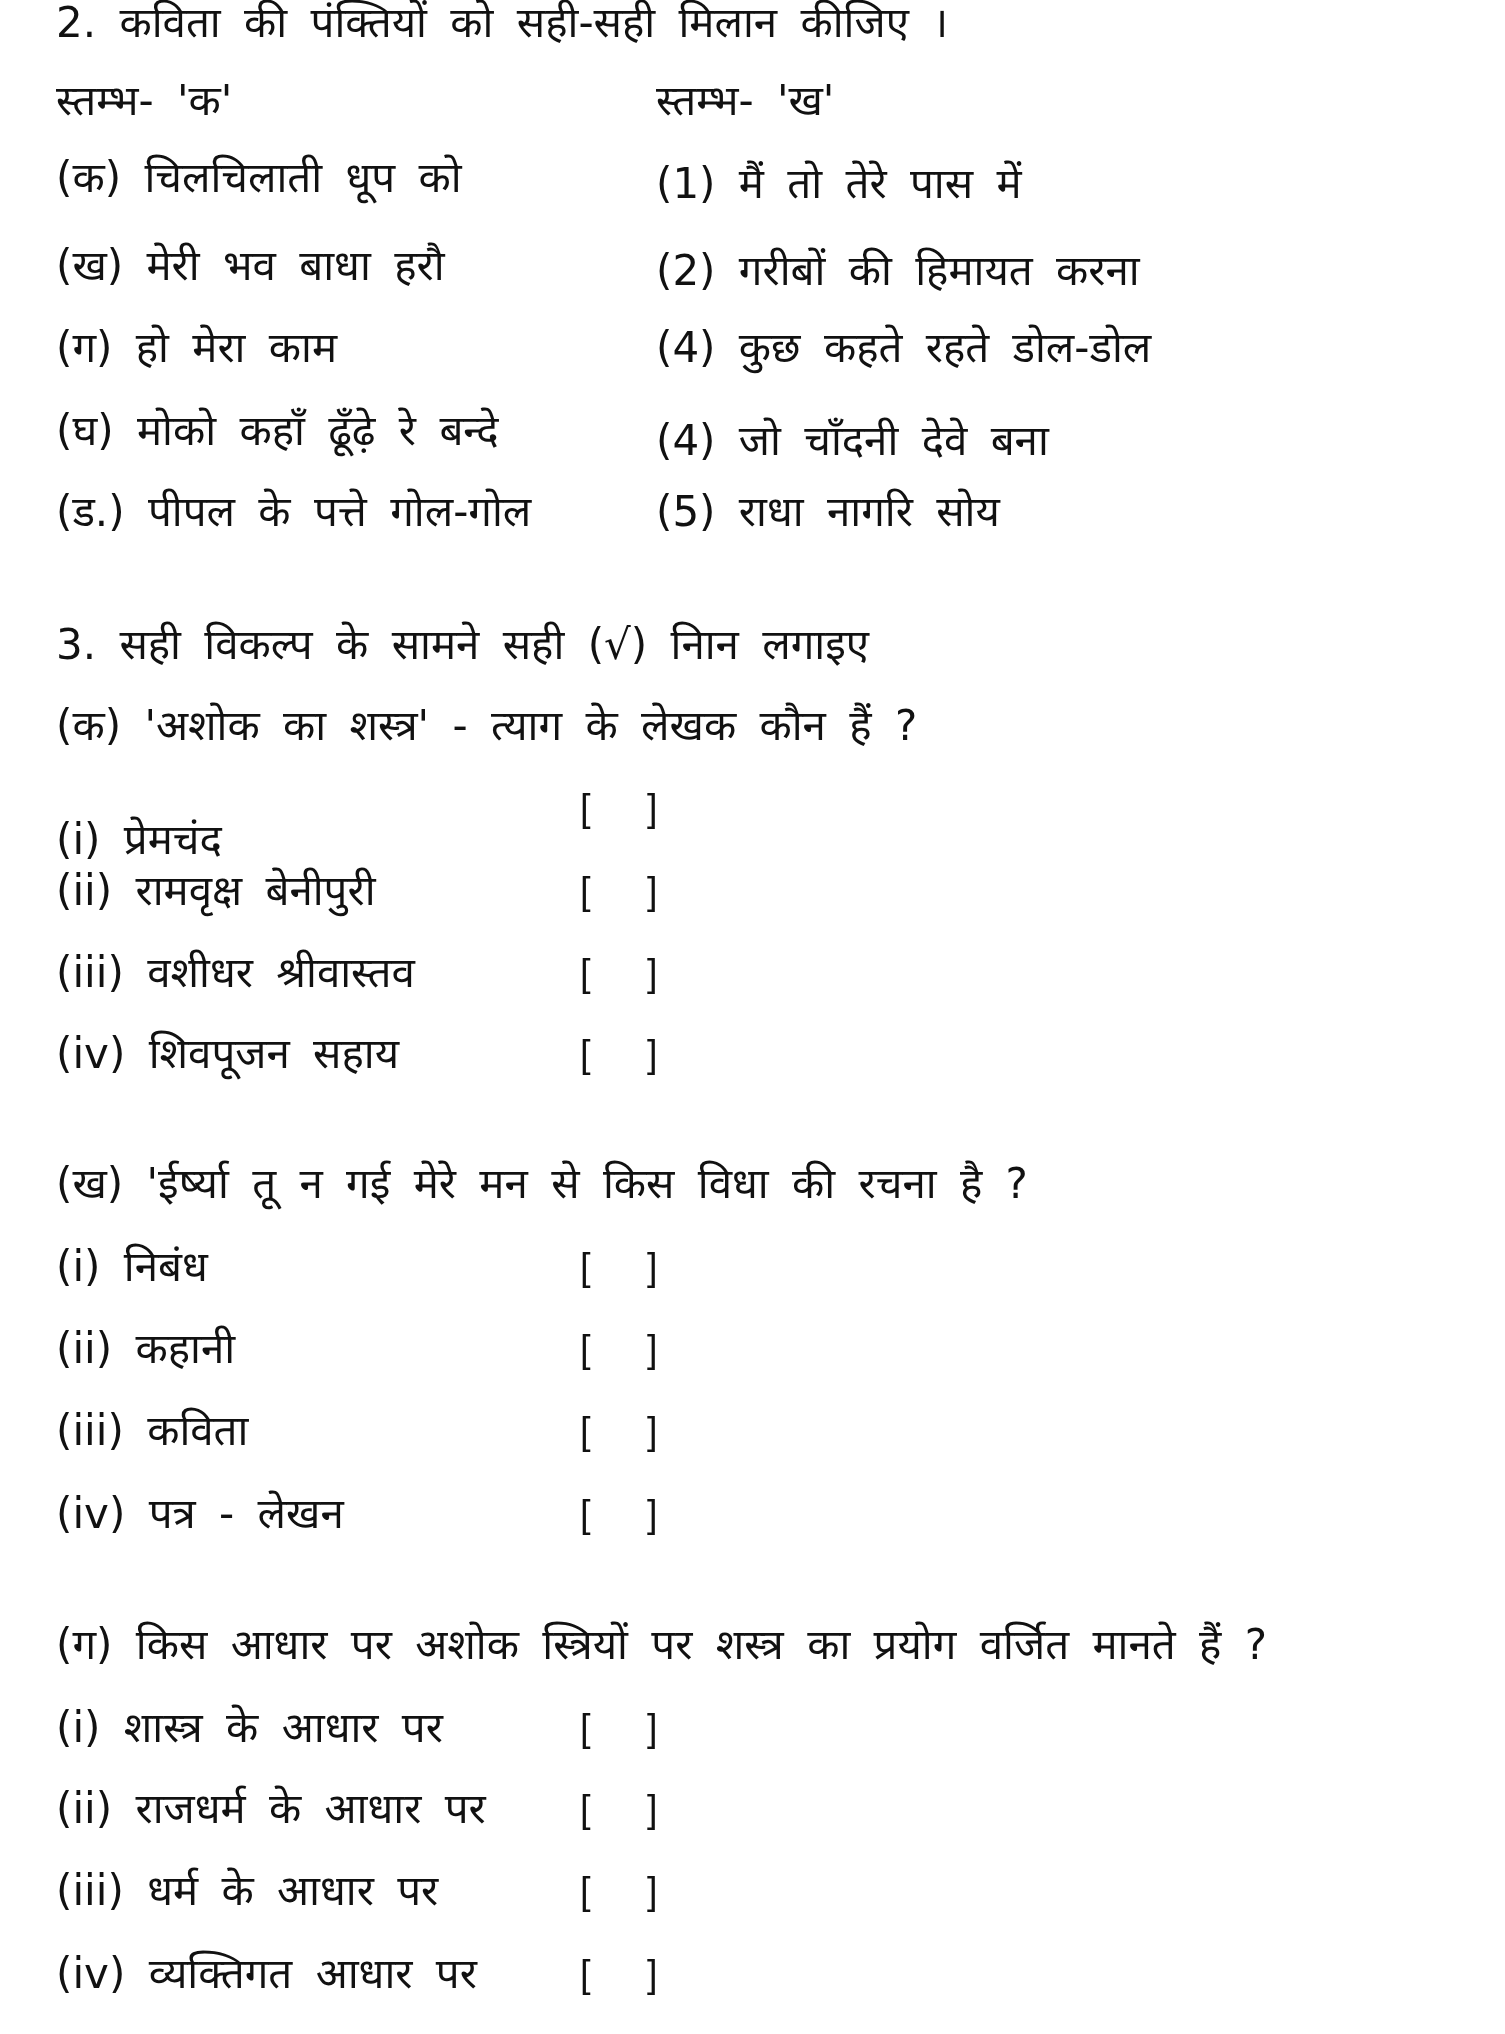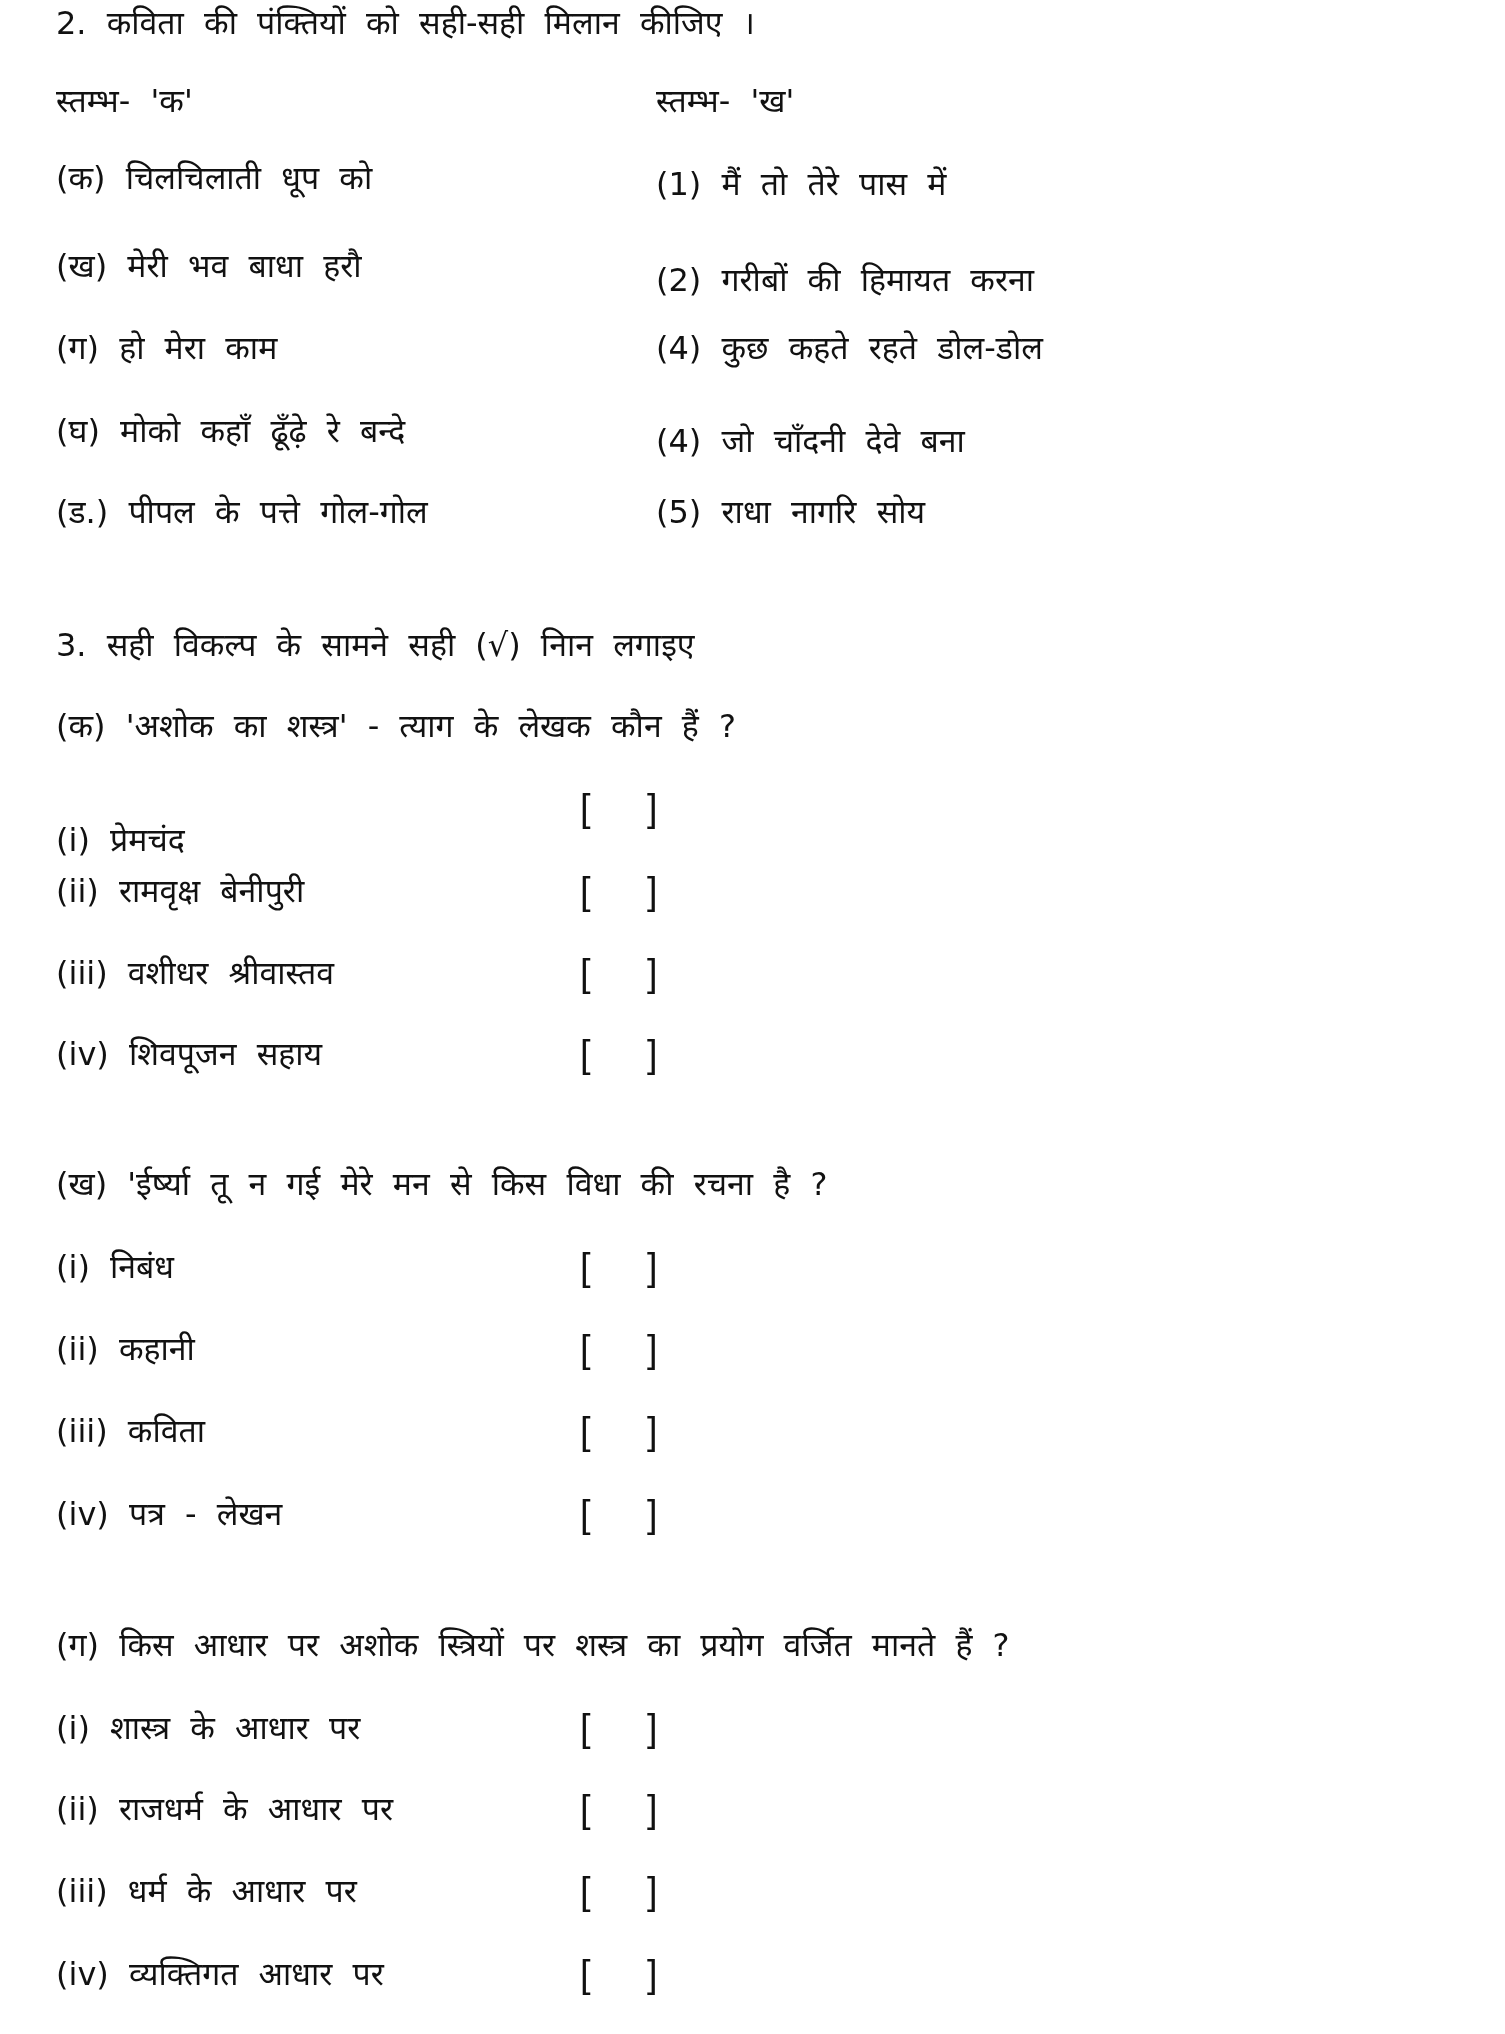--- a/index.html
+++ b/index.html
@@ -2,21 +2,21 @@
 <html><head>
 <meta charset="utf-8">
 <style>
   html, body { margin: 0; padding: 0; background: #ffffff; }
   body {
     width: 1505px; height: 2034px; position: relative; overflow: hidden;
     font-family: "DejaVu Sans", "Liberation Sans", sans-serif;
     color: #111111;
   }
   .line {
-    position: absolute; left: 56px; font-size: 32px; line-height: 48px;
+    position: absolute; left: 56px; font-size: 42px; line-height: 48px;
     white-space: nowrap; transform: translateY(-24px); word-spacing: 10px;
   }
   .right { left: 656px; }
   .bracket {
     position: absolute; font-size: 38px; line-height: 48px;
     transform: translateY(-24px); white-space: pre;
     font-family: "Liberation Sans", "DejaVu Sans", sans-serif;
   }
   .br-open { left: 580px; }
   .br-close { left: 647px; }
@@ -24,21 +24,21 @@
 </head>
 <body>
 
 <div class="line" style="top:23px">2. कविता की पंक्तियों को सही-सही मिलान कीजिए ।</div>
 <div class="line" style="top:101px">स्तम्भ- 'क'</div>
 <div class="line right" style="top:101px">स्तम्भ- 'ख'</div>
 
 <div class="line" style="top:178px">(क) चिलचिलाती धूप को</div>
 <div class="line right" style="top:184px">(1) मैं तो तेरे पास में</div>
 <div class="line" style="top:266px">(ख) मेरी भव बाधा हरौ</div>
-<div class="line right" style="top:280px">(2) गरीबों की हिमायत करना</div>
+<div class="line right" style="top:271px">(2) गरीबों की हिमायत करना</div>
 <div class="line" style="top:348px">(ग) हो मेरा काम</div>
 <div class="line right" style="top:348px">(4) कुछ कहते रहते डोल-डोल</div>
 <div class="line" style="top:431px">(घ) मोको कहाँ ढूँढ़े रे बन्दे</div>
 <div class="line right" style="top:441px">(4) जो चाँदनी देवे बना</div>
 <div class="line" style="top:512px">(ड.) पीपल के पत्ते गोल-गोल</div>
 <div class="line right" style="top:512px">(5) राधा नागरि सोय</div>
 
 <div class="line" style="top:645px">3. सही विकल्प के सामने सही (√) निान लगाइए</div>
 
 <div class="line" style="top:726px">(क) 'अशोक का शस्त्र' - त्याग के लेखक कौन हैं ?</div>

